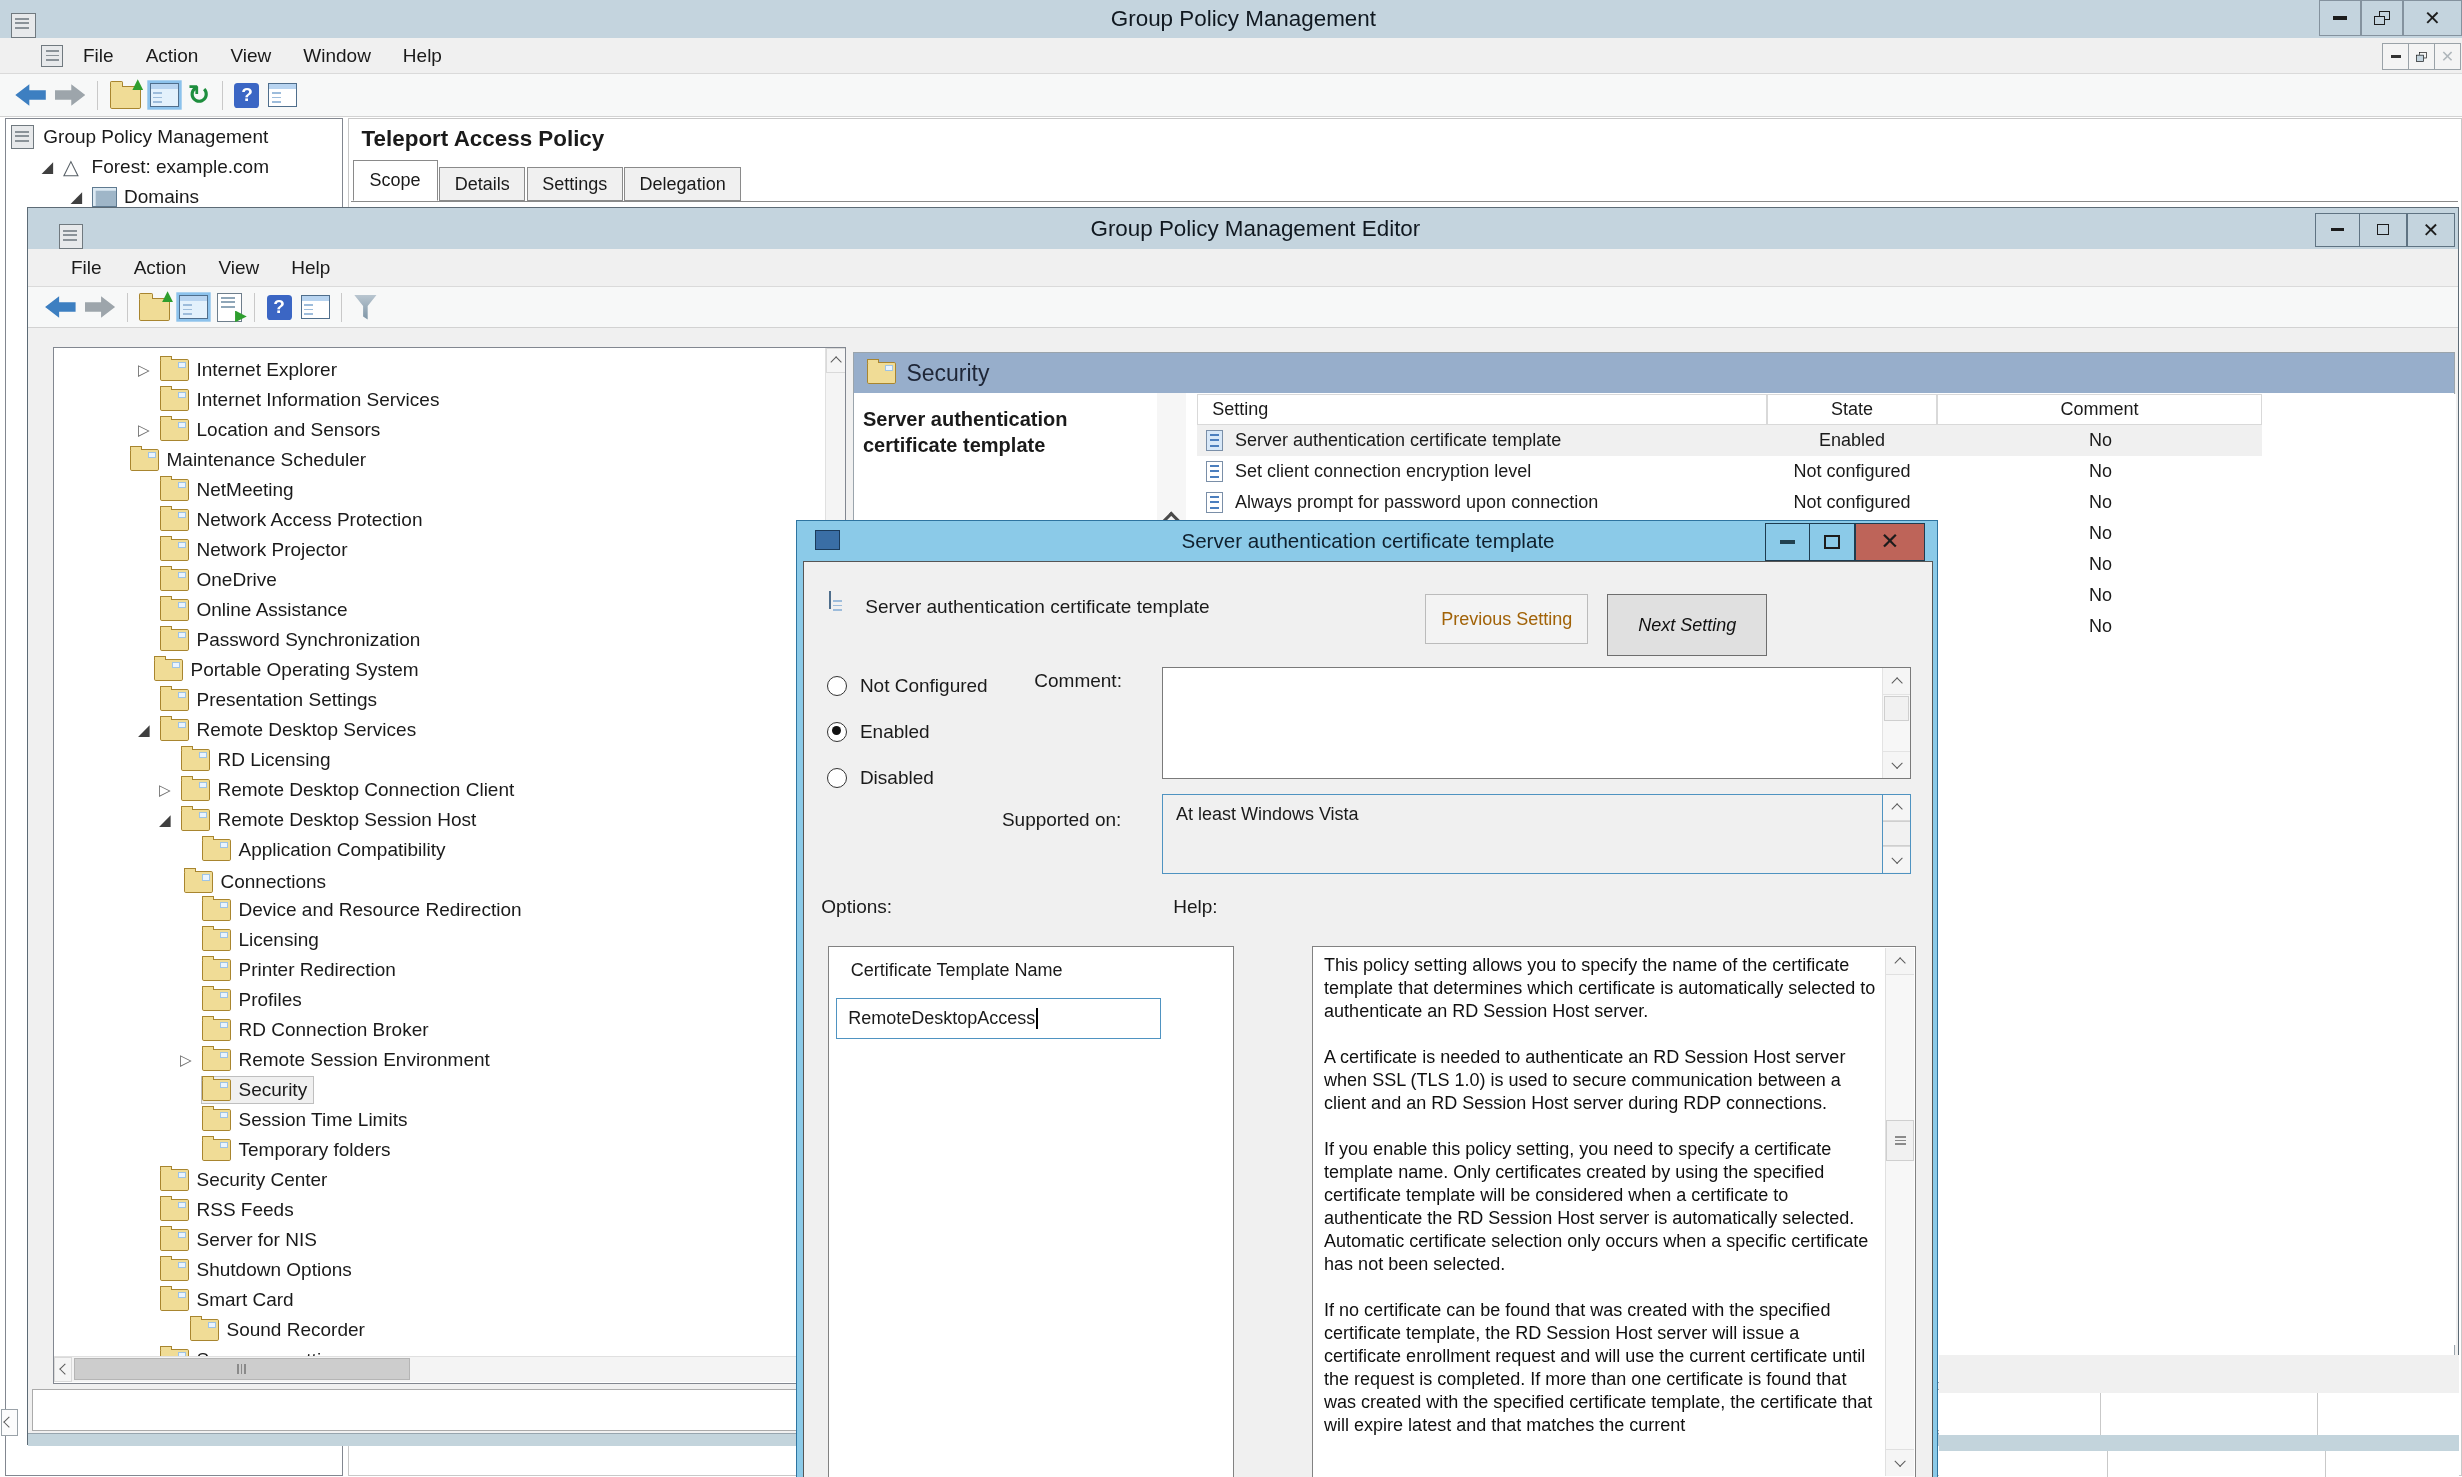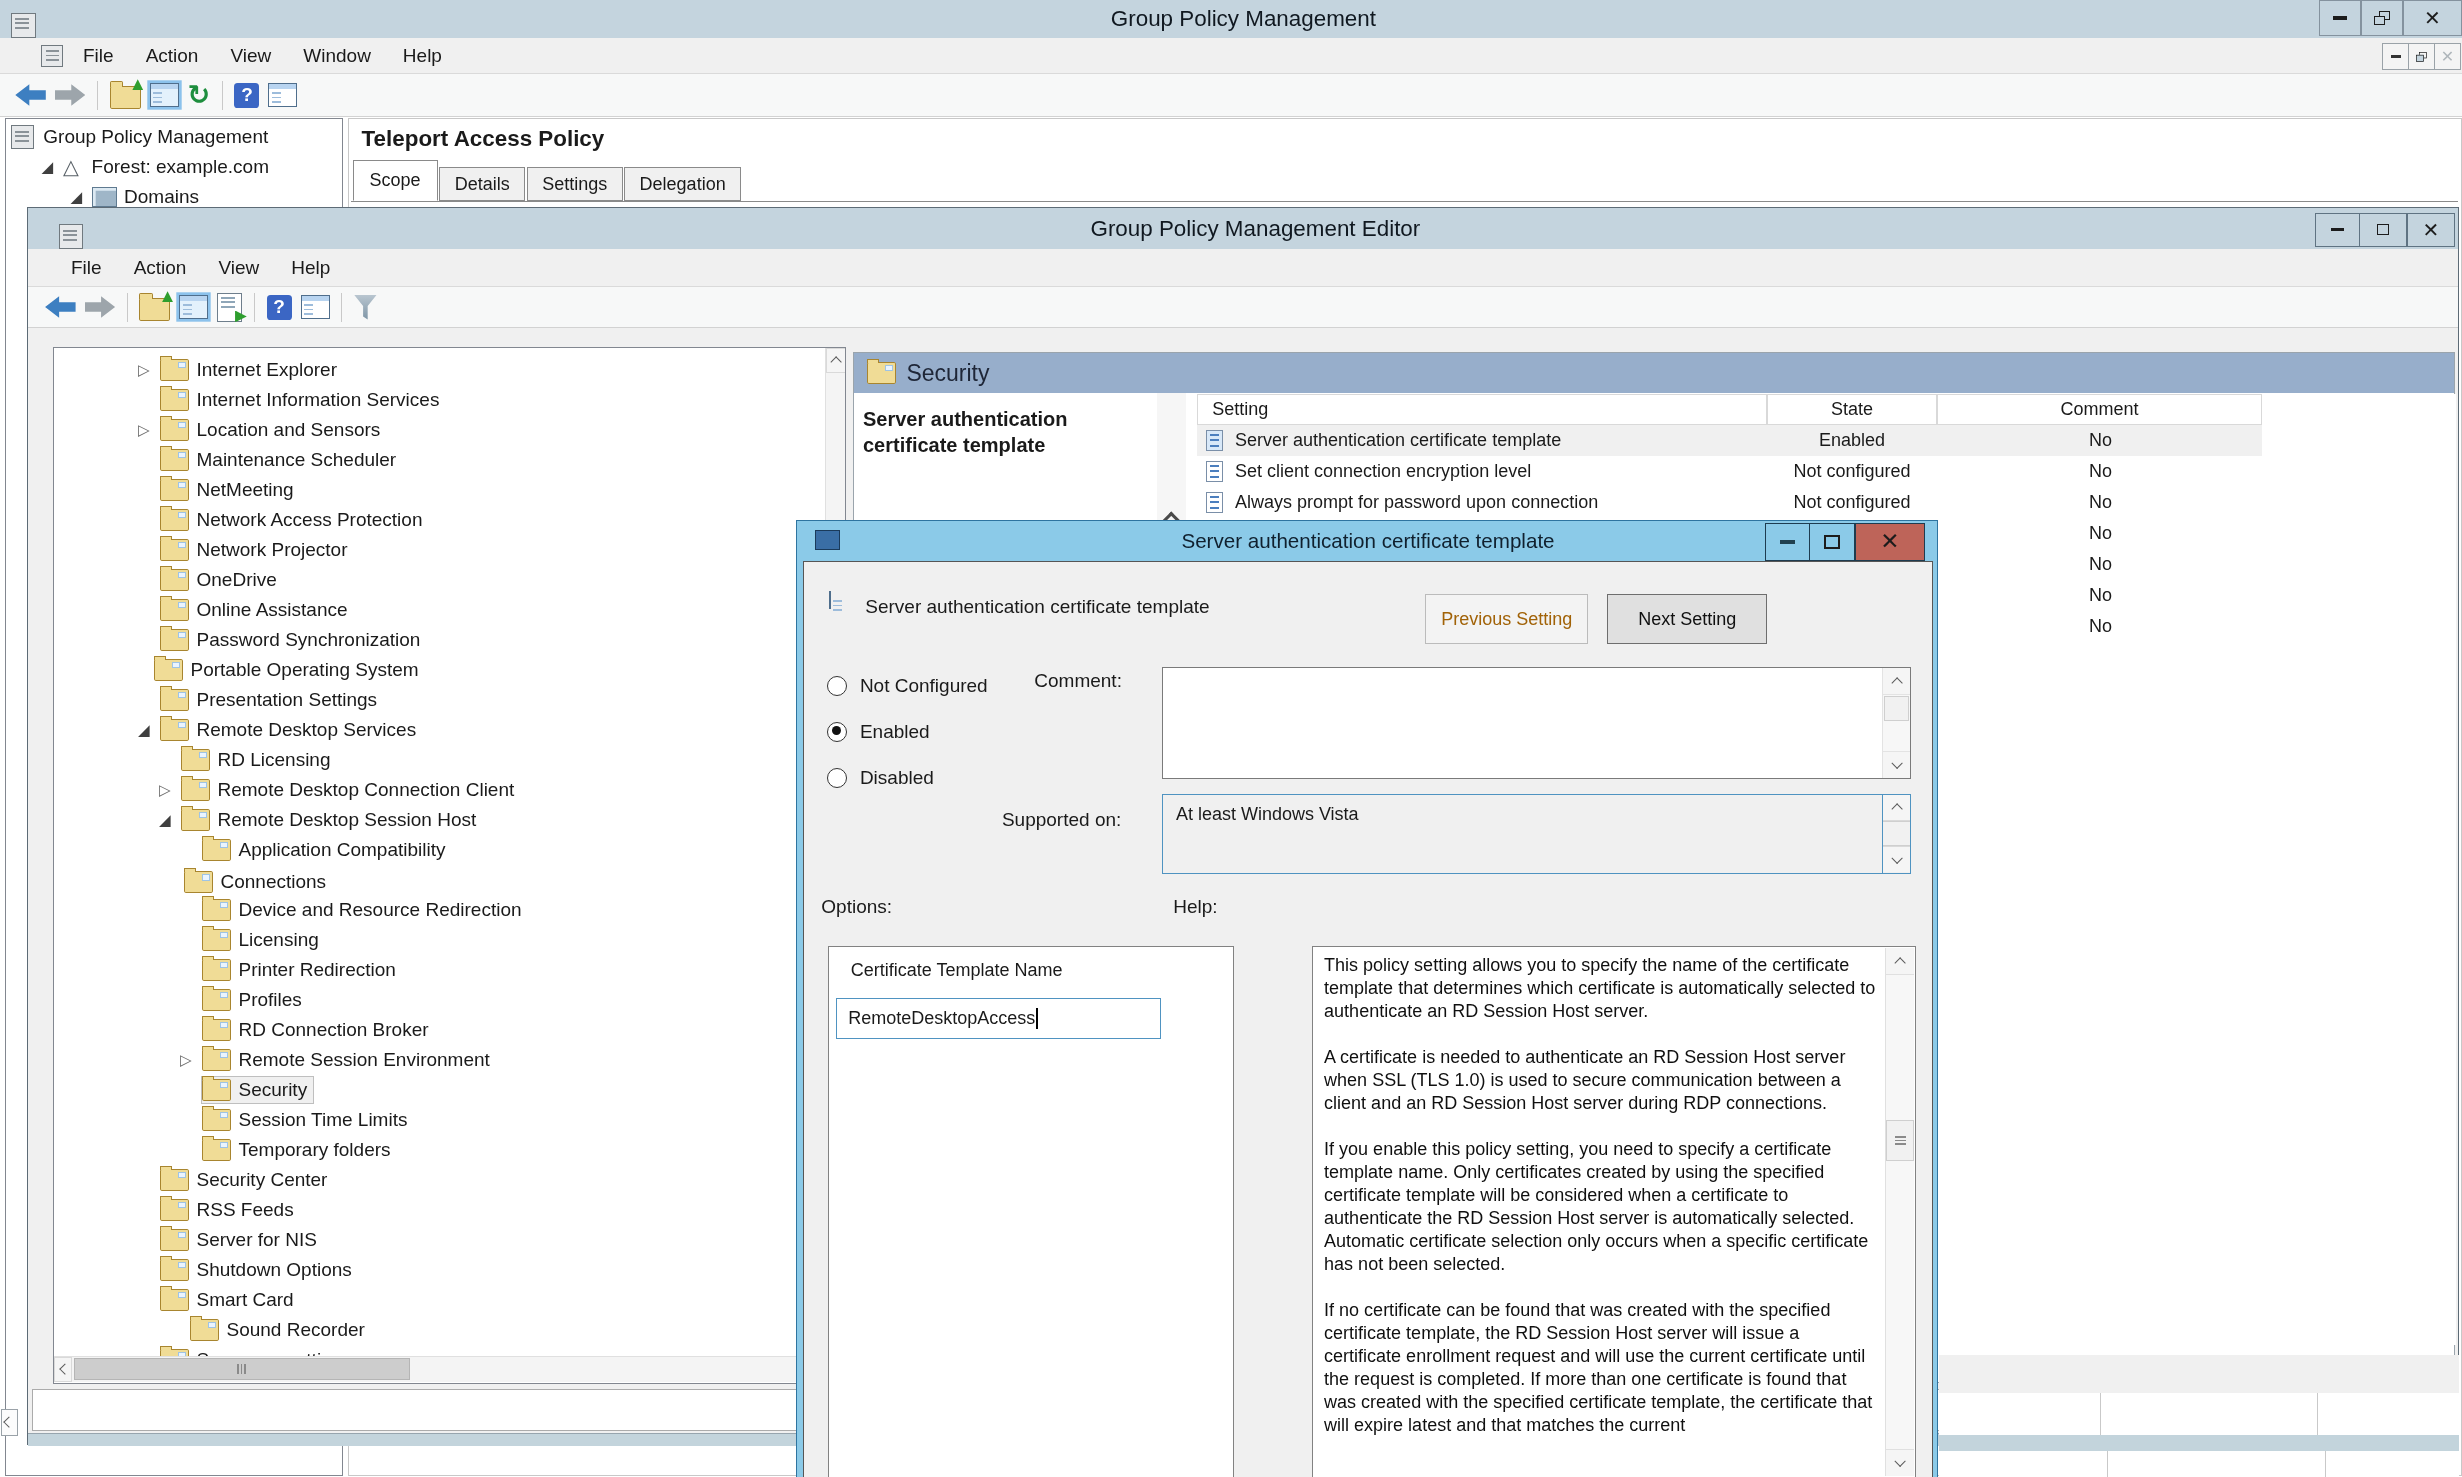--- a/index.html
+++ b/index.html
@@ -265,21 +265,21 @@
           </div>
 
           <div class="tree-row" style="padding-left: 84px;">
             <span class="twisty">▷</span>
             <span class="row-inner">
               <span class="folder-glyph"></span>
               <span class="lbl">Location and Sensors</span>
             </span>
           </div>
 
-          <div class="tree-row" style="padding-left: 84px;">
+          <div class="tree-row" style="padding-left: 54px;">
             <span class="twisty"></span>
             <span class="row-inner">
               <span class="folder-glyph"></span>
               <span class="lbl">Maintenance Scheduler</span>
             </span>
           </div>
 
           <div class="tree-row" style="padding-left: 84px;">
             <span class="twisty"></span>
             <span class="row-inner">
@@ -643,21 +643,21 @@
       </div>
     <div class="abs dlg-btn" style="left:1058px;top:1.8px;width:70px;height:38px;background:#BE6459;">
         <span class="glyph-x" style="font-size:23px;">✕</span>
       </div>
 
     <div class="abs dlg-body" style="left:6.3px;top:40px;width:1130px;height:917px;">
       
       <span class="abs ic-window" style="left:25px;top:30px;width:27px;height:27px;"></span>
       <span class="abs" style="left:61px;top:34px;font-size:19px;">Server authentication certificate template</span>
       <div class="abs push-btn disabled" style="left:621px;top:32px;width:163px;height:50px;">Previous Setting</div>
-      <div class="abs push-btn normal" style="left:803px;top:32px;width:160px;height:50px;">Next Setting</div>
+      <div class="abs push-btn normal" style="left:803px;top:32px;width:160px;height:62px;font-style:italic;">Next Setting</div>
 
       
       <div class="abs" style="left:23px;top:110px;display:flex;flex-direction:column;gap:19px;">
 
           <div class="radio-row">
             <span class="radio"></span>
             <span class="rlbl">Not Configured</span>
           </div>
 
           <div class="radio-row checked">

